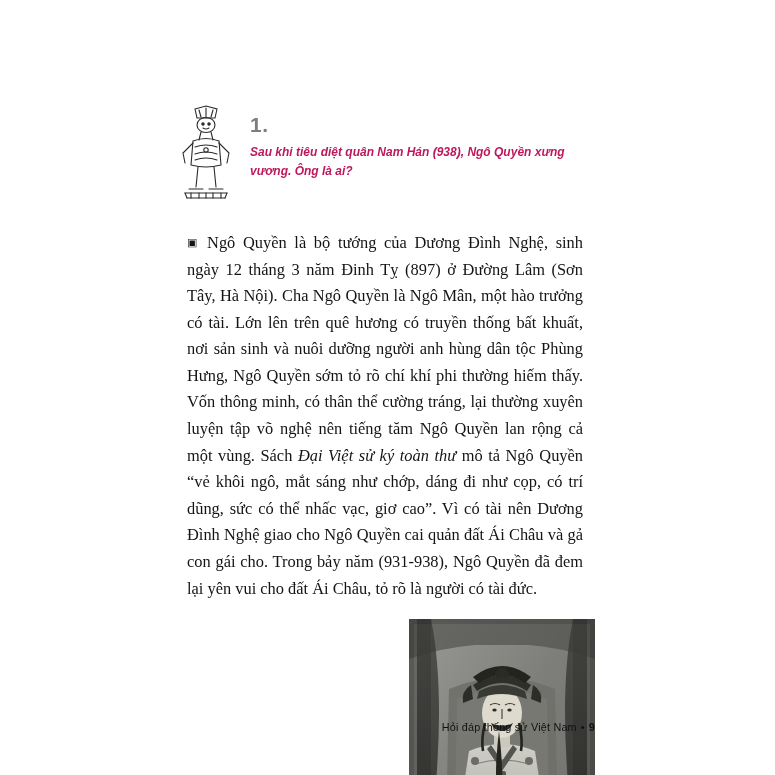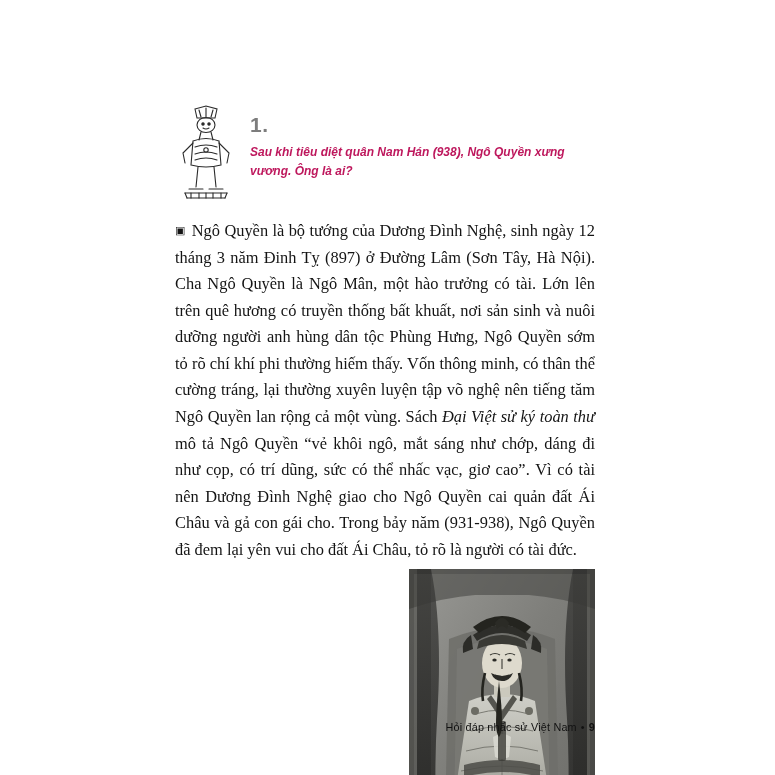--- a/index.html
+++ b/index.html
@@ -63,21 +63,21 @@
     position: absolute;
     left: 175px;
     top: 218px;
     width: 420px;
   }
   .para {
     font-size: 16.4px;
     line-height: 1.62;
     text-align: justify;
     text-justify: inter-word;
-    margin: 0;
+    margin: 12px;
     color: #141414;
   }
   .para .bullet {
     font-size: 11px;
     vertical-align: 2px;
     letter-spacing: 2px;
   }
   .indent {
     text-indent: 22px;
   }
@@ -258,16 +258,16 @@
 
           <rect x="0" y="0" width="186" height="294" fill="none" stroke="#00000022" stroke-width="10"></rect>
         </svg>
       </div>
 
     </div>
 
   </div>
 
   <div class="footer">
-    <span>Hỏi đáp nhấc sử Việt Nam</span><span class="dot">•</span><span class="pg">9</span>
+    <span>Hỏi đáp thống sử Việt Nam</span><span class="dot">•</span><span class="pg">9</span>
   </div>
 
 </div>
 
 </body></html>

